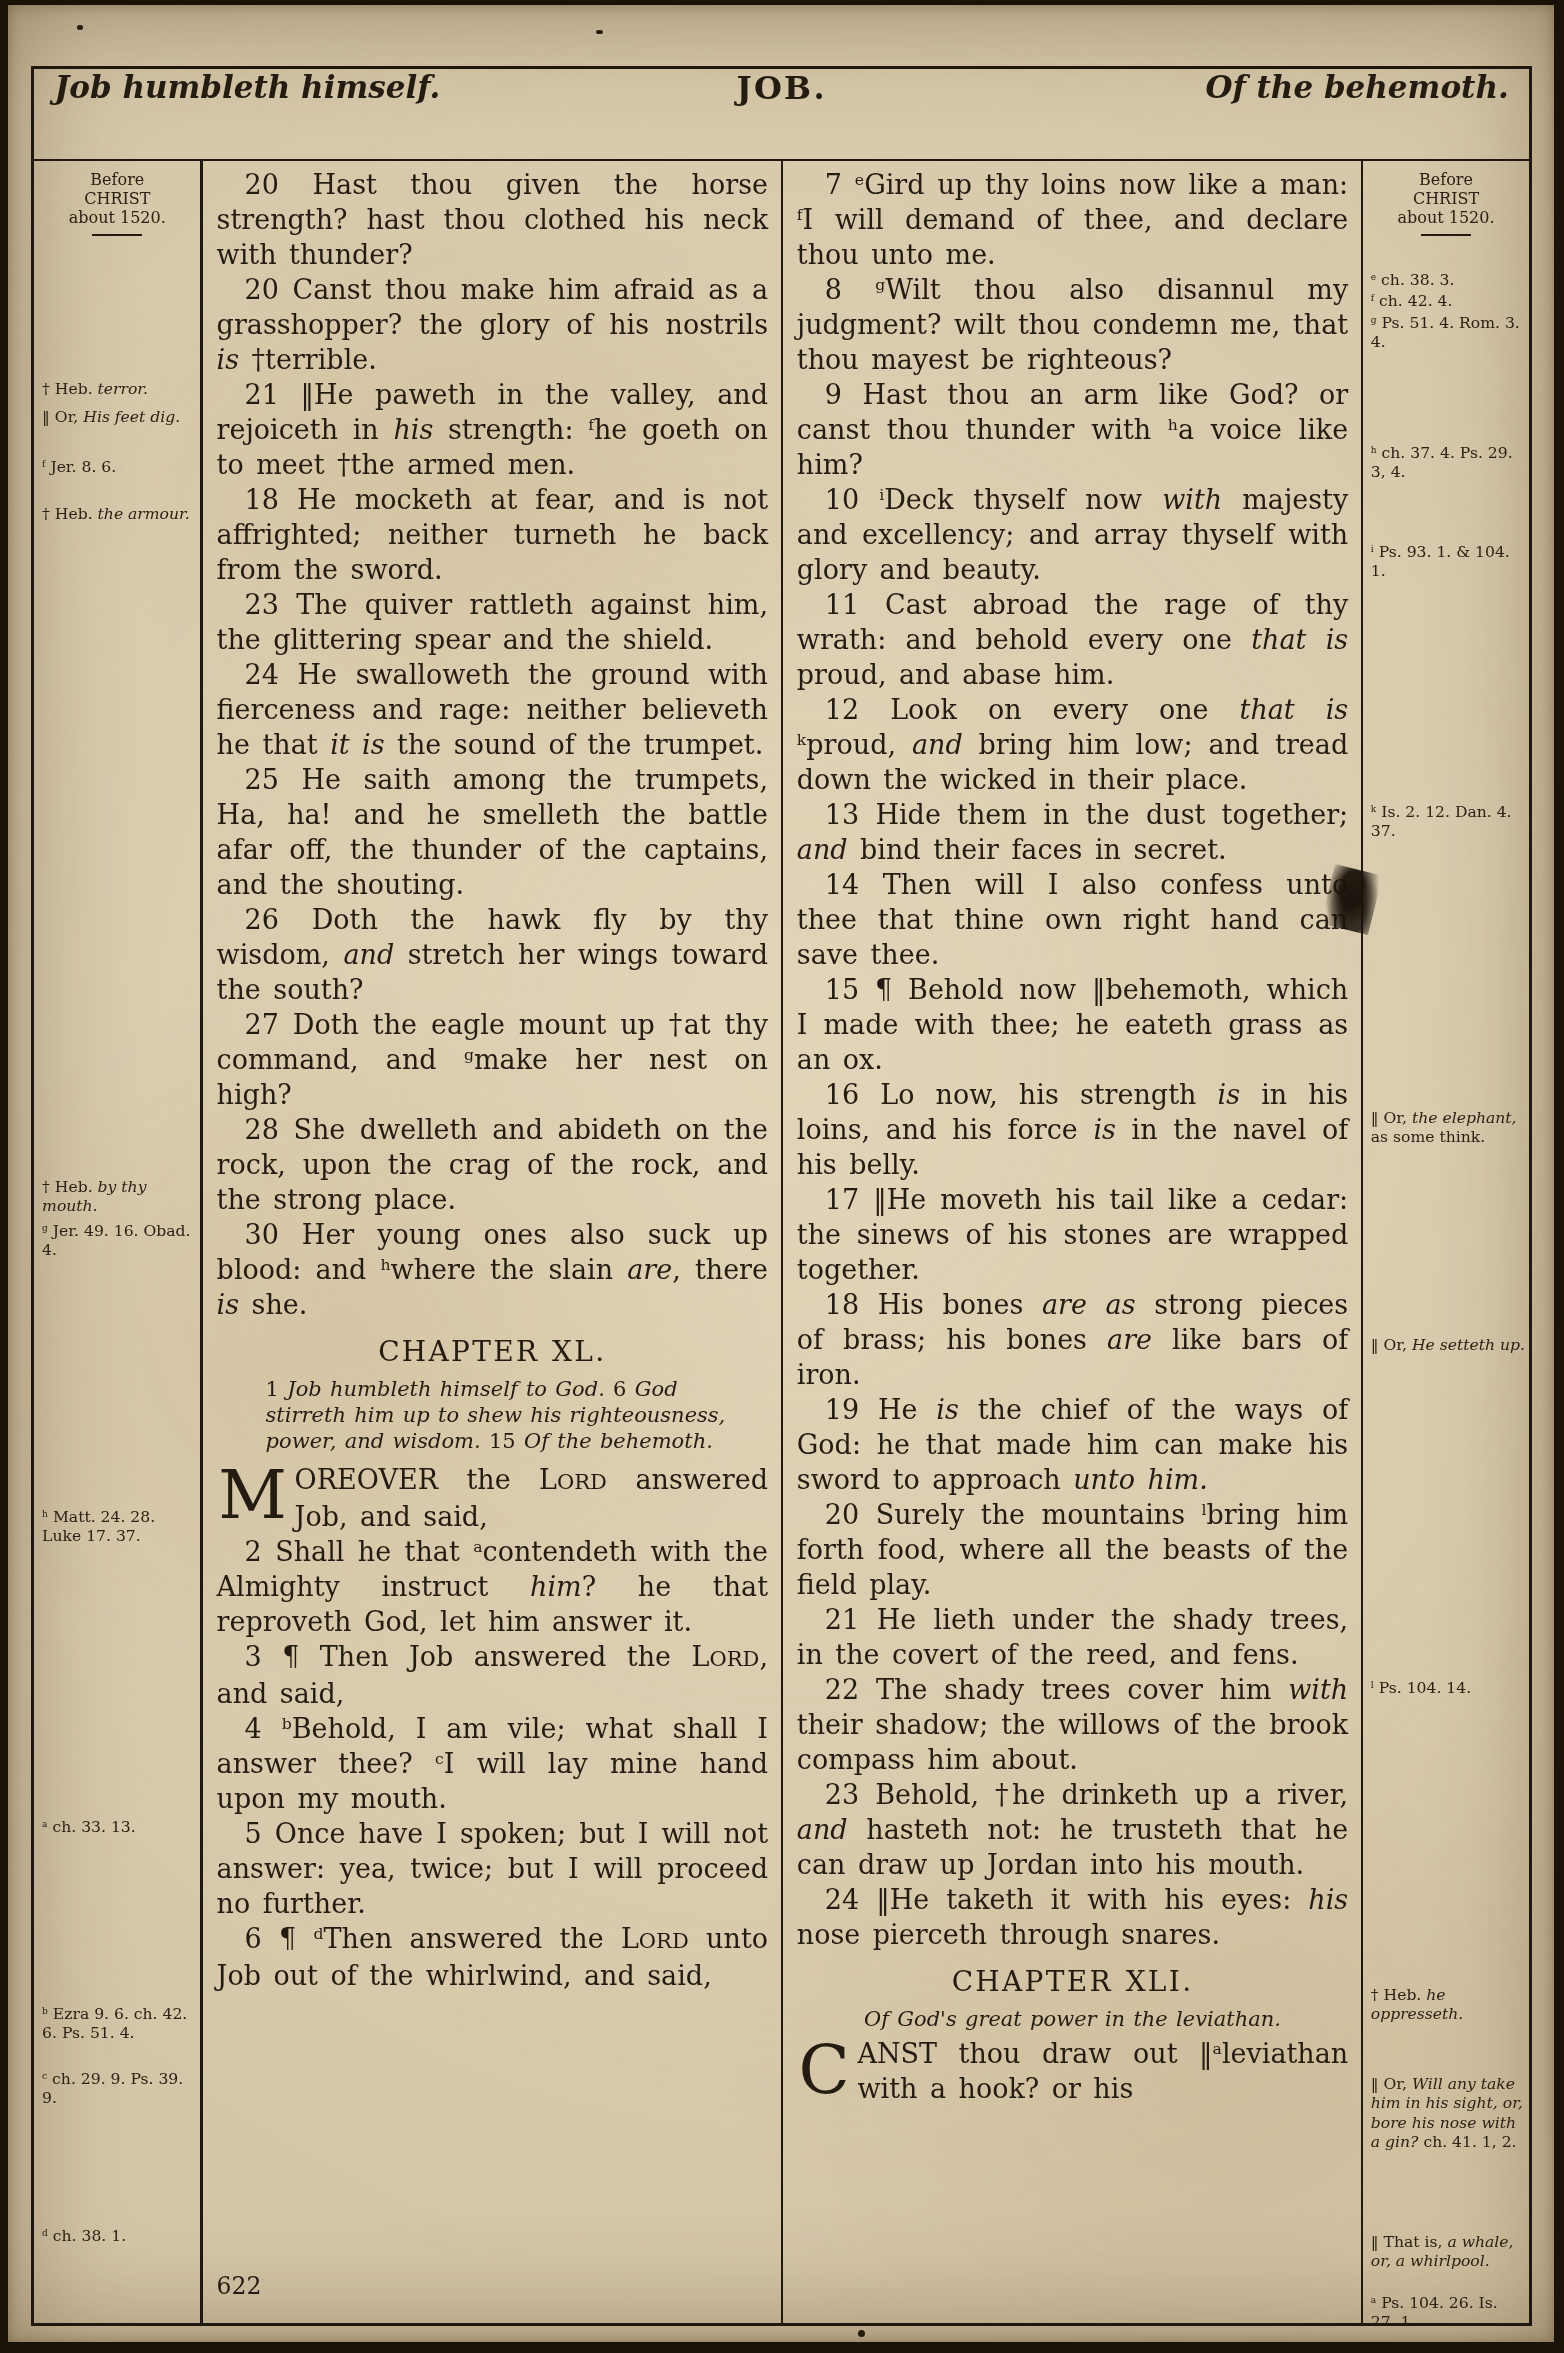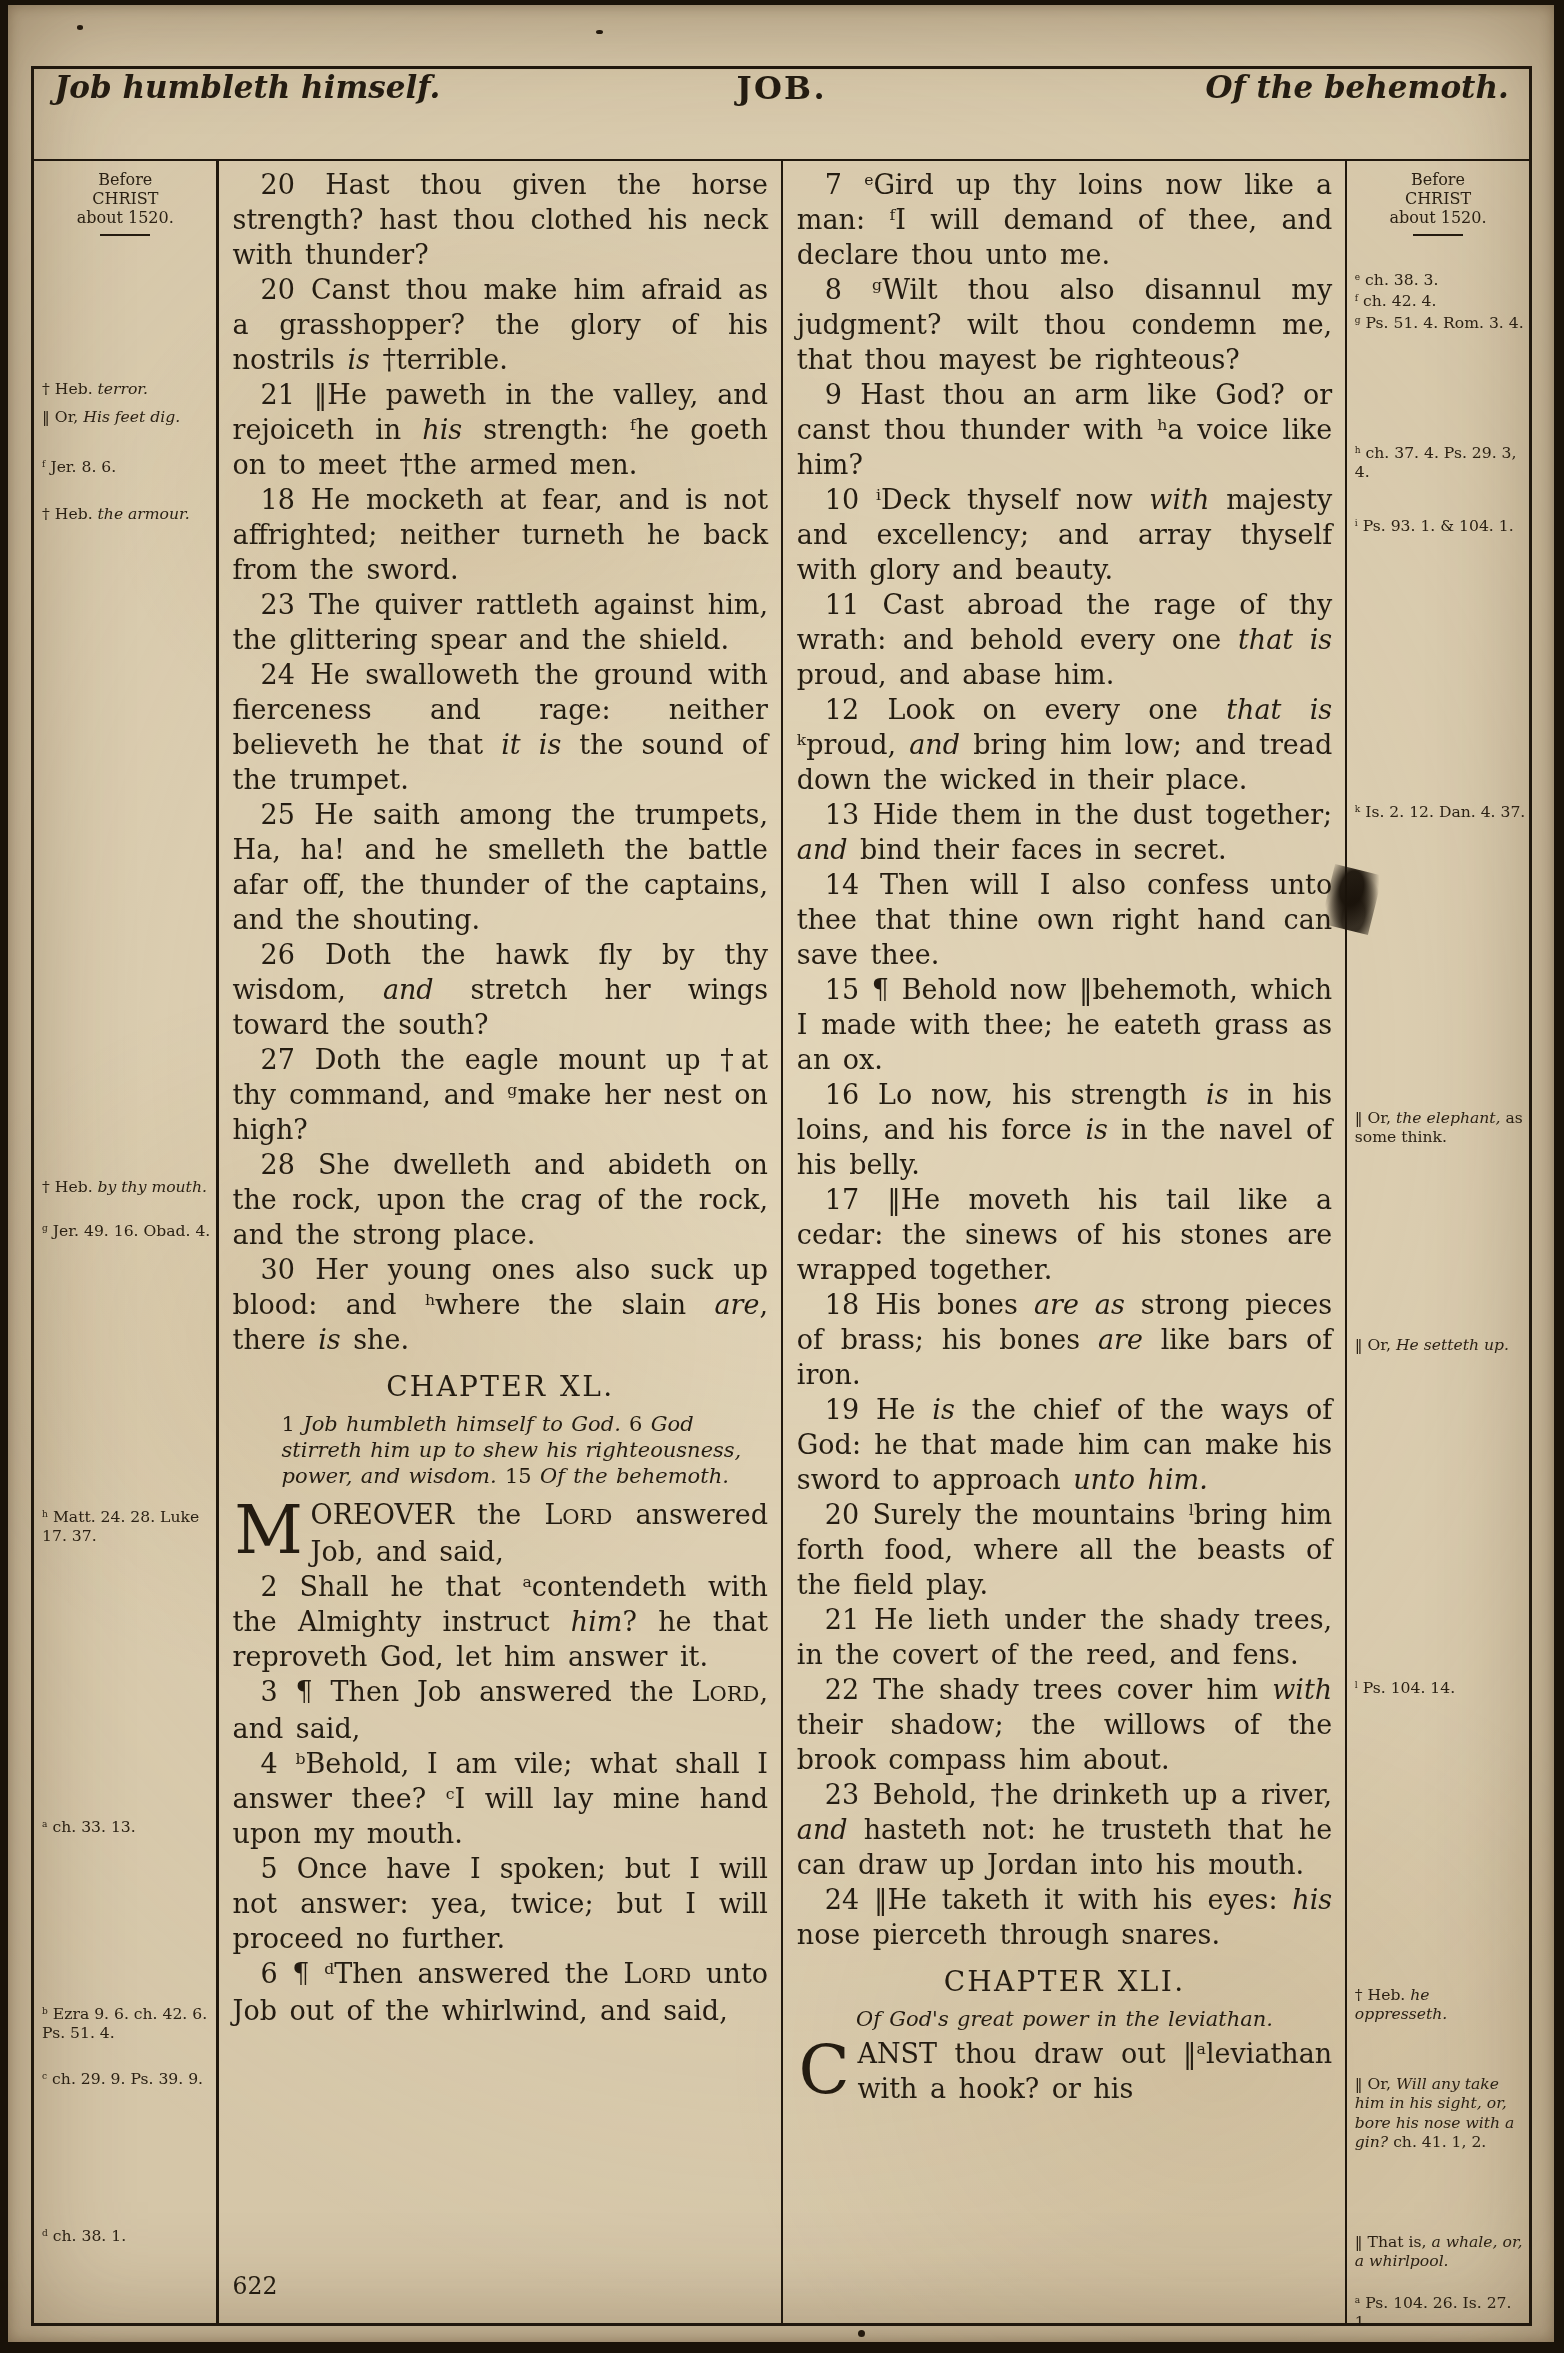--- a/index.html
+++ b/index.html
@@ -36,21 +36,21 @@
   .head-right { text-align:right; }
   .head-center { font-weight:700; font-size:32px; letter-spacing:2.3px; padding:0 15.6px; }
 
   .content {
     position:absolute; top:92px; left:0; right:0; bottom:0;
     display:flex; overflow:hidden;
   }
   .vrule { flex:0 0 2.3px; background:#20180e; }
 
   .margin-col {
-    width:182px; flex:0 0 auto; position:relative; overflow:hidden;
+    width:166px; flex:0 0 auto; position:relative; overflow:hidden;
     font-size:15.6px; line-height:19.6px; color:#2b2114;
   }
   .bc-heading { margin:9.4px 4.7px 0; text-align:center; font-size:16px; line-height:19px; }
   .bc-rule { width:50px; border-top:2px solid #241b10; margin:7px auto 0; }
   .notes { position:absolute; inset:0; }
   .note { position:absolute; left:7.8px; right:3.1px; }
 
   .text-col {
     flex:1 1 0; display:flex; flex-direction:column; box-sizing:border-box; overflow:hidden;
     padding:6.3px 12.5px 7.8px 14px;
@@ -234,21 +234,21 @@
         <div class="notes">
 
             <div class="note" style="top: 110px;"><sup>e</sup> ch. 38. 3.</div>
 
             <div class="note" style="top: 131px;"><sup>f</sup> ch. 42. 4.</div>
 
             <div class="note" style="top: 153px;"><sup>g</sup> Ps. 51. 4. Rom. 3. 4.</div>
 
             <div class="note" style="top: 283px;"><sup>h</sup> ch. 37. 4. Ps. 29. 3, 4.</div>
 
-            <div class="note" style="top: 356px;"><sup>i</sup> Ps. 93. 1. &amp; 104. 1.</div>
+            <div class="note" style="top: 382px;"><sup>i</sup> Ps. 93. 1. &amp; 104. 1.</div>
 
             <div class="note" style="top: 642px;"><sup>k</sup> Is. 2. 12. Dan. 4. 37.</div>
 
             <div class="note" style="top: 948px;">‖ Or, <i>the elephant,</i> as some think.</div>
 
             <div class="note" style="top: 1175px;">‖ Or, <i>He setteth up.</i></div>
 
             <div class="note" style="top: 1518px;"><sup>l</sup> Ps. 104. 14.</div>
 
             <div class="note" style="top: 1825px;">† Heb. <i>he oppresseth.</i></div>

